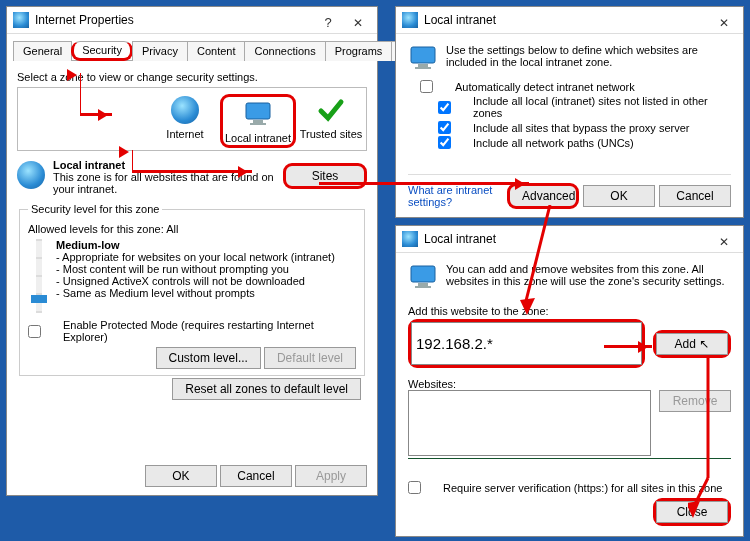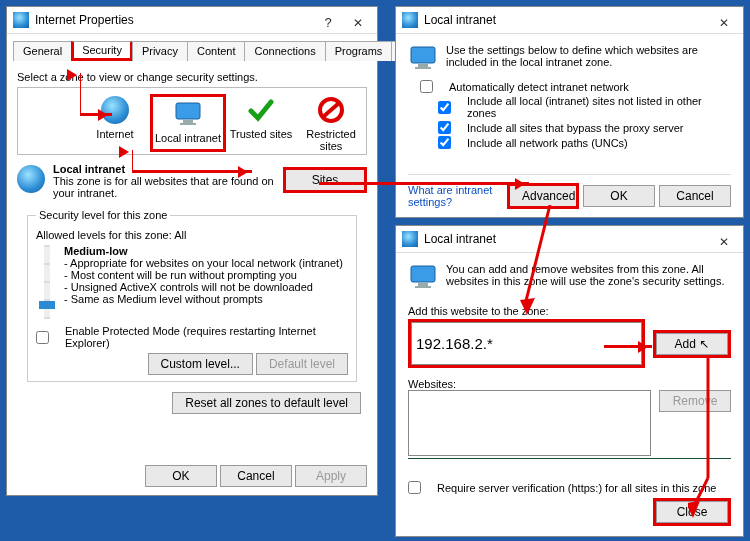--- a/index.html
+++ b/index.html
@@ -3,36 +3,36 @@
 <meta charset="utf-8">
 <style>
 html,body{margin:0;padding:0;width:750px;height:541px;font-family:"Segoe UI",Tahoma,sans-serif;font-size:11px;background:#1e5ba8;overflow:hidden}
 .dlg{position:absolute;background:#fff;border:1px solid #888}
 .titlebar{height:26px;line-height:26px;background:#fff;border-bottom:1px solid #ddd;display:flex;align-items:center;padding:0 4px 0 6px;font-size:12px;color:#000}
 .titlebar .icon{width:16px;height:16px;margin-right:6px;display:inline-block}
 .titlebar .spacer{flex:1}
 .tbtn{width:30px;height:20px;text-align:center;color:#333;font-size:12px;cursor:pointer}
 .helpbtn{font-size:13px}
 .globe-icn{background:radial-gradient(circle at 40% 35%,#9be3ff,#2a8bd4 60%,#1861a0)}
-fieldset{border:1px solid #ccc;margin:10px;padding:6px 8px}
+fieldset{border:1px solid #ccc;margin:2px;padding:6px 8px}
 legend{padding:0 3px}
 .tabs{display:flex;border-bottom:1px solid #aaa;margin:6px 6px 0}
 .tab{padding:3px 9px;border:1px solid #aaa;border-bottom:none;margin-right:-1px;background:#f6f6f6;position:relative;top:1px;cursor:pointer}
 .tab.active{background:#fff;border-top:1px solid #aaa}
 .zones{display:flex;justify-content:flex-end;padding:6px 0 2px}
 .zone{text-align:center;width:70px;cursor:pointer}
 .zone .zicon{width:32px;height:32px;margin:0 auto 2px;display:flex;align-items:center;justify-content:center}
 .btn{border:1px solid #999;background:#e9e9e9;padding:3px 12px;min-width:72px;text-align:center;font-size:12px;cursor:pointer}
 .btn[disabled]{color:#999;cursor:default}
 input[type=text]{border:1px solid #888;padding:12px 4px;font-size:15px;font-family:inherit}
-.cb{display:flex;align-items:center;gap:16px;margin:2px 0}
+.cb{display:flex;align-items:center;gap:22px;margin:2px 0}
 .cb input{margin:0}
 .link{color:#0a4ec2;cursor:pointer}
 textarea{border:1px solid #888;width:100%;resize:none;font-family:inherit}
-.hl{border:3px solid #e30000;border-radius:0}
+.hl{border:3px solid #e30000;border-radius:9px}
 .slider-rail{width:6px;height:74px;background:repeating-linear-gradient(#dcdcdc 0 2px,transparent 2px 18px),linear-gradient(#efefef,#efefef);position:relative;margin:0 8px}
 .slider-thumb{position:absolute;left:-5px;width:16px;height:8px;background:#2a8bd4;top:56px}
 
 .al{position:absolute;background:#e30000;height:3px}
 .al::after{content:"";position:absolute;right:-2px;top:-4px;border:6px solid transparent;border-left:10px solid #e30000}
 </style>
 </head>
 <body>
 
 <div class="dlg" style="left:6px;top:6px;width:370px;height:488px">
@@ -73,29 +73,20 @@
             </div>
           <div>Local intranet</div>
         </div>
         <div class="zone">
           <div class="zicon">
               <svg width="30" height="28">
                 <path d="M5 15 L12 22 L25 6" stroke="#18a018" stroke-width="5" fill="none" stroke-linecap="round"></path>
               </svg>
             </div>
           <div>Trusted sites</div>
-        </div>
-        <div class="zone">
-          <div class="zicon">
-              <svg width="30" height="28">
-                <circle cx="15" cy="14" r="11" fill="#fff" stroke="#d00" stroke-width="4"></circle>
-                <line x1="7" y1="21" x2="23" y2="7" stroke="#d00" stroke-width="4"></line>
-              </svg>
-            </div>
-          <div>Restricted sites</div>
         </div>
       </div>
     </div>
 
     <div style="display:flex;align-items:flex-start;gap:8px;margin:8px 0">
       <span class="globe-icn" style="width:28px;height:28px;border-radius:50%;display:block;flex:none;margin-top:2px"></span>
       <div style="flex:1">
         <div style="font-weight:bold">Local intranet</div>
         <div>This zone is for all websites that are found on your intranet.</div>
       </div>

